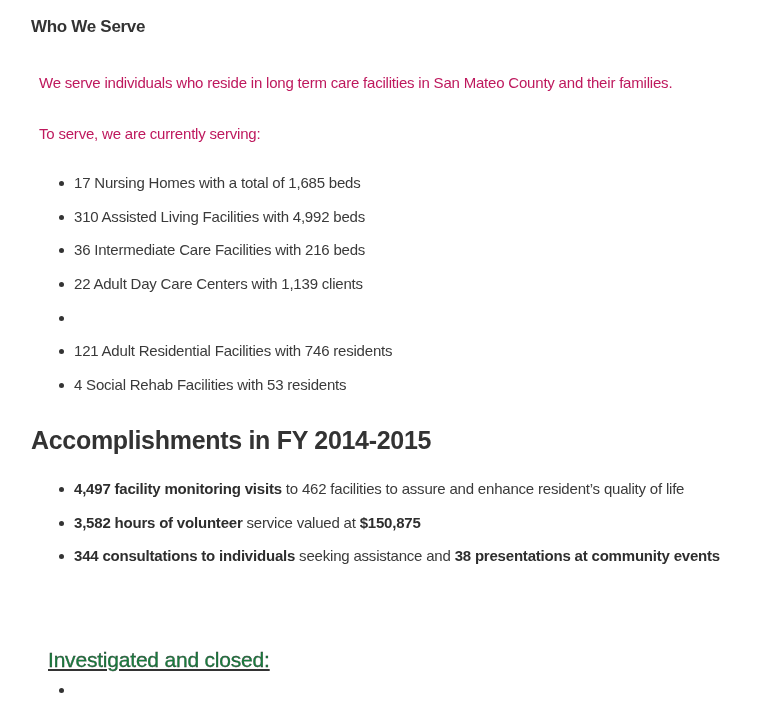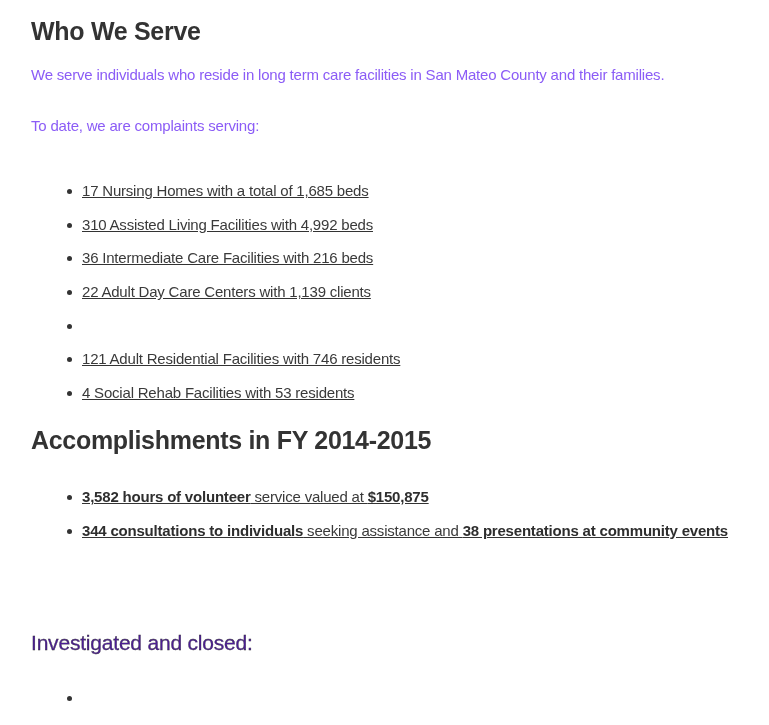--- a/index.html
+++ b/index.html
@@ -18,59 +18,59 @@
       padding: 0 0 0 31px;
       position: relative;
     }
     h2 {
       margin: 0;
       font-weight: bold;
       color: #333333;
       letter-spacing: -0.3px;
     }
     h2.h-who {
-      font-size: 25px;
+      font-size: 17px;
       position: absolute;
       top: 17px;
       left: 31px;
     }
     h2.h-acc {
       font-size: 25px;
       position: absolute;
       top: 426px;
       left: 31px;
     }
     h3.h-inv {
-      margin: 0;
+      margin: 17px;
       font-size: 21px;
       font-weight: normal;
-      color: #4c1d95;
+      color: #15803d;
       position: absolute;
       top: 631px;
       left: 31px;
       letter-spacing: -0.2px;
+      text-decoration: underline;
       -webkit-text-stroke: 0.3px #333;
     }
     p {
-      margin: 0;
+      margin: 8px;
       font-size: 15px;
-      color: #8b5cf6;
+      color: #be185d;
       position: absolute;
       left: 31px;
       letter-spacing: -0.2px;
     }
     p.intro { top: 66px; }
     p.serving { top: 117px; }
     ul {
       list-style: none;
-      margin: 12px;
+      margin: 4px;
       padding: 0;
       position: absolute;
       left: 54px;
-      text-decoration: underline;
     }
     ul li {
       position: relative;
       padding-left: 16px;
       font-size: 15px;
       color: #3a3a3a;
       height: 33.7px;
       line-height: 20px;
       letter-spacing: -0.2px;
       white-space: nowrap;
@@ -89,35 +89,36 @@
     ul.inv-list { top: 676px; }
     b { font-weight: bold; color: #2e2e2e; }
   </style>
 </head>
 <body>
 
 <div class="page">
 
   <h2 class="h-who">Who We Serve</h2>
   <p class="intro">We serve individuals who reside in long term care facilities in San Mateo County and their families.</p>
-  <p class="serving">To date, we are complaints serving:</p>
+  <p class="serving">To serve, we are currently serving:</p>
 
   <ul class="serve-list">
     <li><span class="bullet"></span><span>17 Nursing Homes with a total of 1,685 beds</span></li>
     <li><span class="bullet"></span><span>310 Assisted Living Facilities with 4,992 beds</span></li>
     <li><span class="bullet"></span><span>36 Intermediate Care Facilities with 216 beds</span></li>
     <li><span class="bullet"></span><span>22 Adult Day Care Centers with 1,139 clients</span></li>
     <li><span class="bullet"></span></li>
     <li><span class="bullet"></span><span>121 Adult Residential Facilities with 746 residents</span></li>
     <li><span class="bullet"></span><span>4 Social Rehab Facilities with 53 residents</span></li>
   </ul>
 
   <h2 class="h-acc">Accomplishments in FY 2014-2015</h2>
 
   <ul class="acc-list">
+    <li><span class="bullet"></span><b>4,497 facility monitoring visits</b><span> to 462 facilities to assure and enhance resident’s quality of life</span></li>
     <li><span class="bullet"></span><b>3,582 hours of volunteer</b><span> service valued at </span><b>$150,875</b></li>
     <li><span class="bullet"></span><b>344 consultations to individuals</b><span> seeking assistance and </span><b>38 presentations at community events</b></li>
   </ul>
 
   <h3 class="h-inv">Investigated and closed:</h3>
 
   <ul class="inv-list">
     <li><span class="bullet"></span></li>
   </ul>
 

